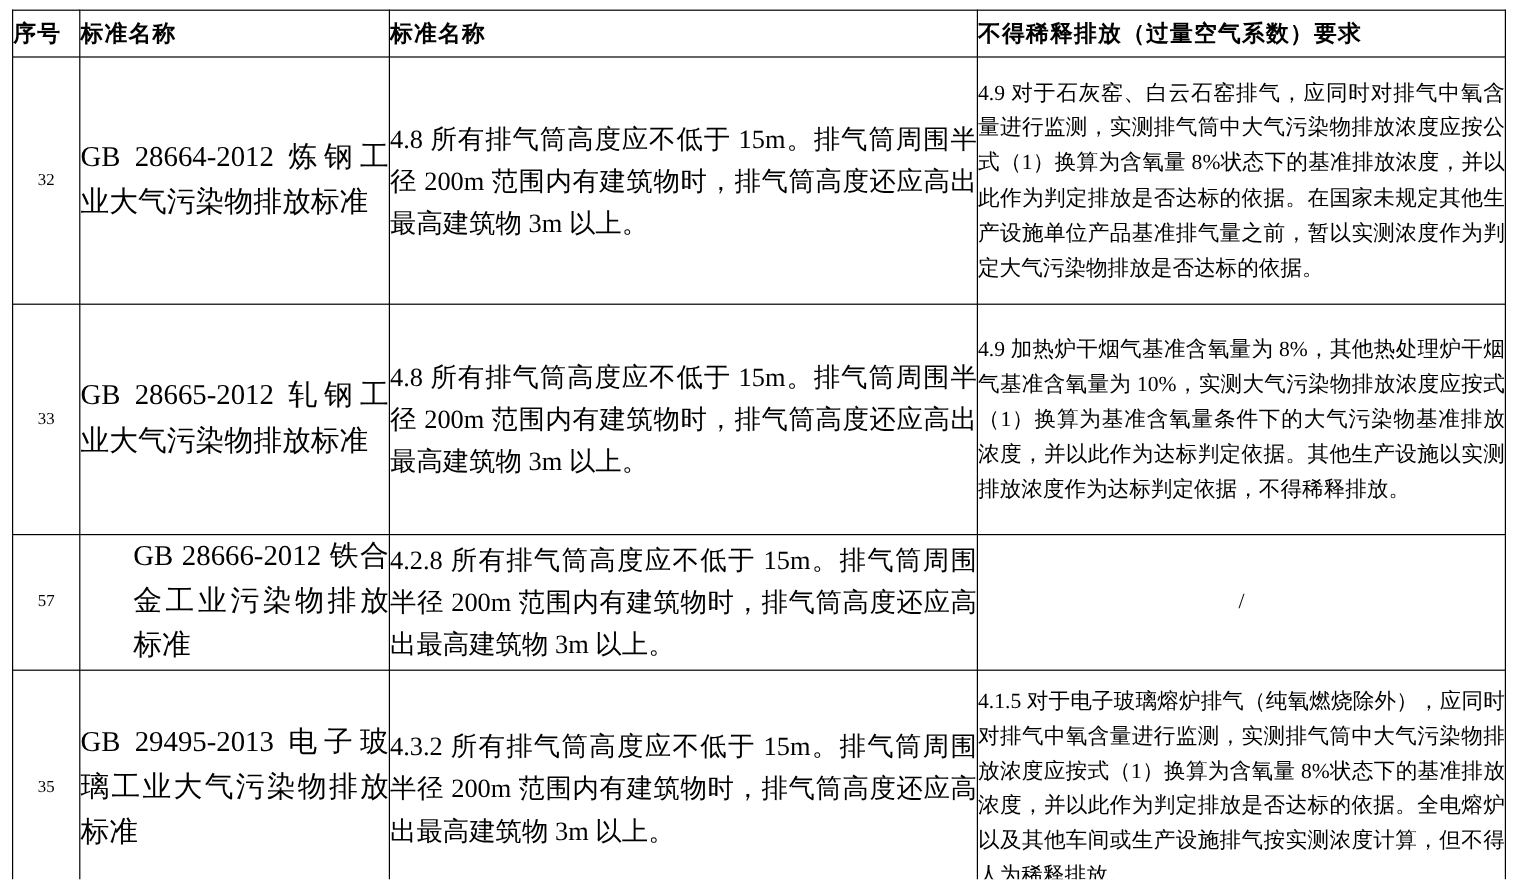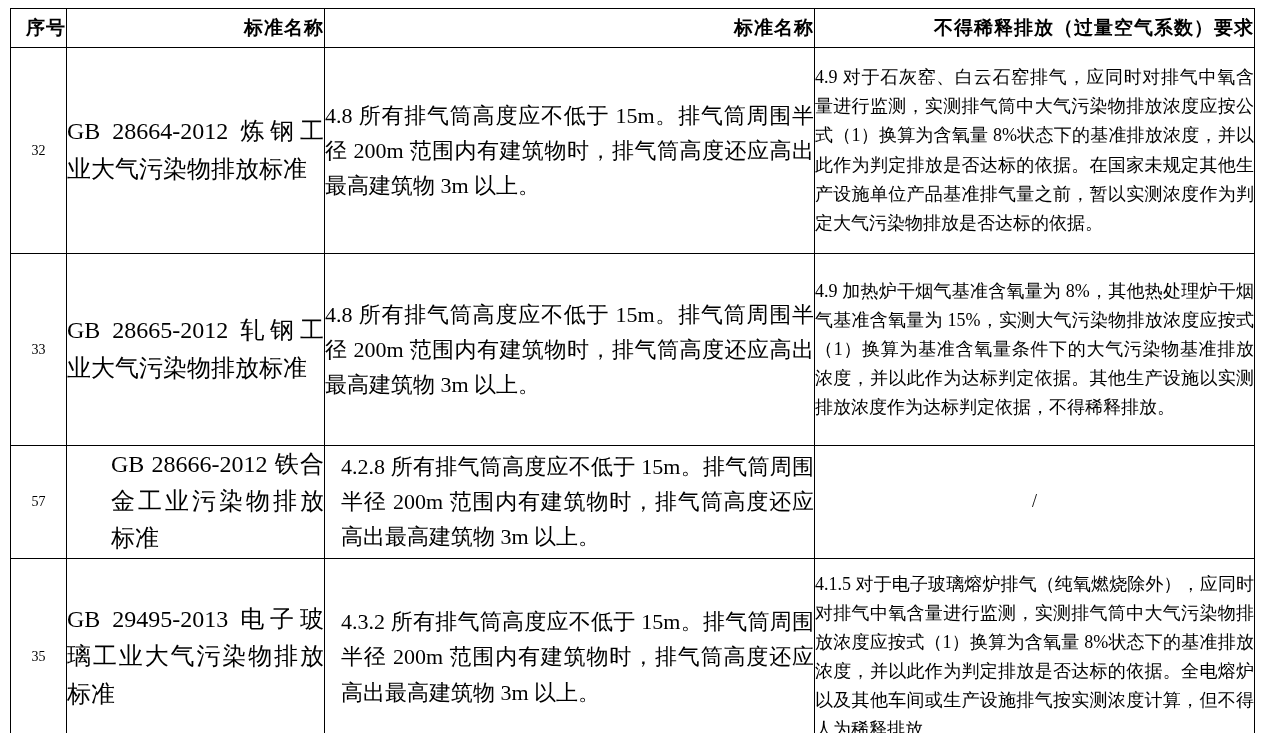--- a/index.html
+++ b/index.html
@@ -29,21 +29,21 @@
   table.std-table th,
   table.std-table td {
     border: 1px solid #000000;
     vertical-align: middle;
     padding: 0;
   }
   thead th {
     height: 38px;
     font-weight: bold;
     font-size: 19px;
-    text-align: right;
+    text-align: left;
     letter-spacing: 1px;
   }
   col.c-idx   { width: 56px; }
   col.c-name  { width: 258px; }
   col.c-height{ width: 490px; }
   col.c-oxy   { width: 440px; }
 
   td.idx {
     text-align: center;
     font-size: 14px;
@@ -74,21 +74,21 @@
     text-align: center;
     font-size: 18px;
   }
   .row-32 td.name,
   .row-33 td.name,
   .row-35 td.name { vertical-align: middle; }
   .row-34 td.name { vertical-align: middle; padding-left: 44px; }
   .row-32 td.height,
   .row-33 td.height { vertical-align: middle; }
   .row-34 td.height,
-  .row-35 td.height { vertical-align: middle; padding-left: 16px; }
+  .row-35 td.height { vertical-align: middle; }
   td.oxy { vertical-align: top; }
   .row-34 td.oxy { vertical-align: middle; }
 
   .h-32 { height: 206px; }
   .h-33 { height: 192px; }
   .h-34 { height: 96px; }
   .h-35 { height: 198px; }
 </style>
 </head>
 <body>
@@ -113,21 +113,21 @@
       <tr class="row-32 h-32">
         <td class="idx">32</td>
         <td class="name">GB 28664-2012  炼钢工业大气污染物排放标准</td>
         <td class="height">4.8  所有排气筒高度应不低于 15m。排气筒周围半径 200m 范围内有建筑物时，排气筒高度还应高出最高建筑物 3m 以上。</td>
         <td class="oxy">4.9  对于石灰窑、白云石窑排气，应同时对排气中氧含量进行监测，实测排气筒中大气污染物排放浓度应按公式（1）换算为含氧量 8%状态下的基准排放浓度，并以此作为判定排放是否达标的依据。在国家未规定其他生产设施单位产品基准排气量之前，暂以实测浓度作为判定大气污染物排放是否达标的依据。</td>
       </tr>
       <tr class="row-33 h-33">
         <td class="idx">33</td>
         <td class="name">GB 28665-2012  轧钢工业大气污染物排放标准</td>
         <td class="height">4.8  所有排气筒高度应不低于 15m。排气筒周围半径 200m 范围内有建筑物时，排气筒高度还应高出最高建筑物 3m 以上。</td>
-        <td class="oxy">4.9  加热炉干烟气基准含氧量为 8%，其他热处理炉干烟气基准含氧量为 15%，实测大气污染物排放浓度应按式（1）换算为基准含氧量条件下的大气污染物基准排放浓度，并以此作为达标判定依据。其他生产设施以实测排放浓度作为达标判定依据，不得稀释排放。</td>
+        <td class="oxy">4.9  加热炉干烟气基准含氧量为 8%，其他热处理炉干烟气基准含氧量为 10%，实测大气污染物排放浓度应按式（1）换算为基准含氧量条件下的大气污染物基准排放浓度，并以此作为达标判定依据。其他生产设施以实测排放浓度作为达标判定依据，不得稀释排放。</td>
       </tr>
       <tr class="row-34 h-34">
         <td class="idx">57</td>
         <td class="name">GB 28666-2012  铁合金工业污染物排放标准</td>
         <td class="height">4.2.8  所有排气筒高度应不低于 15m。排气筒周围半径 200m 范围内有建筑物时，排气筒高度还应高出最高建筑物 3m 以上。</td>
         <td class="oxy center">/</td>
       </tr>
       <tr class="row-35 h-35">
         <td class="idx">35</td>
         <td class="name">GB 29495-2013  电子玻璃工业大气污染物排放标准</td>

